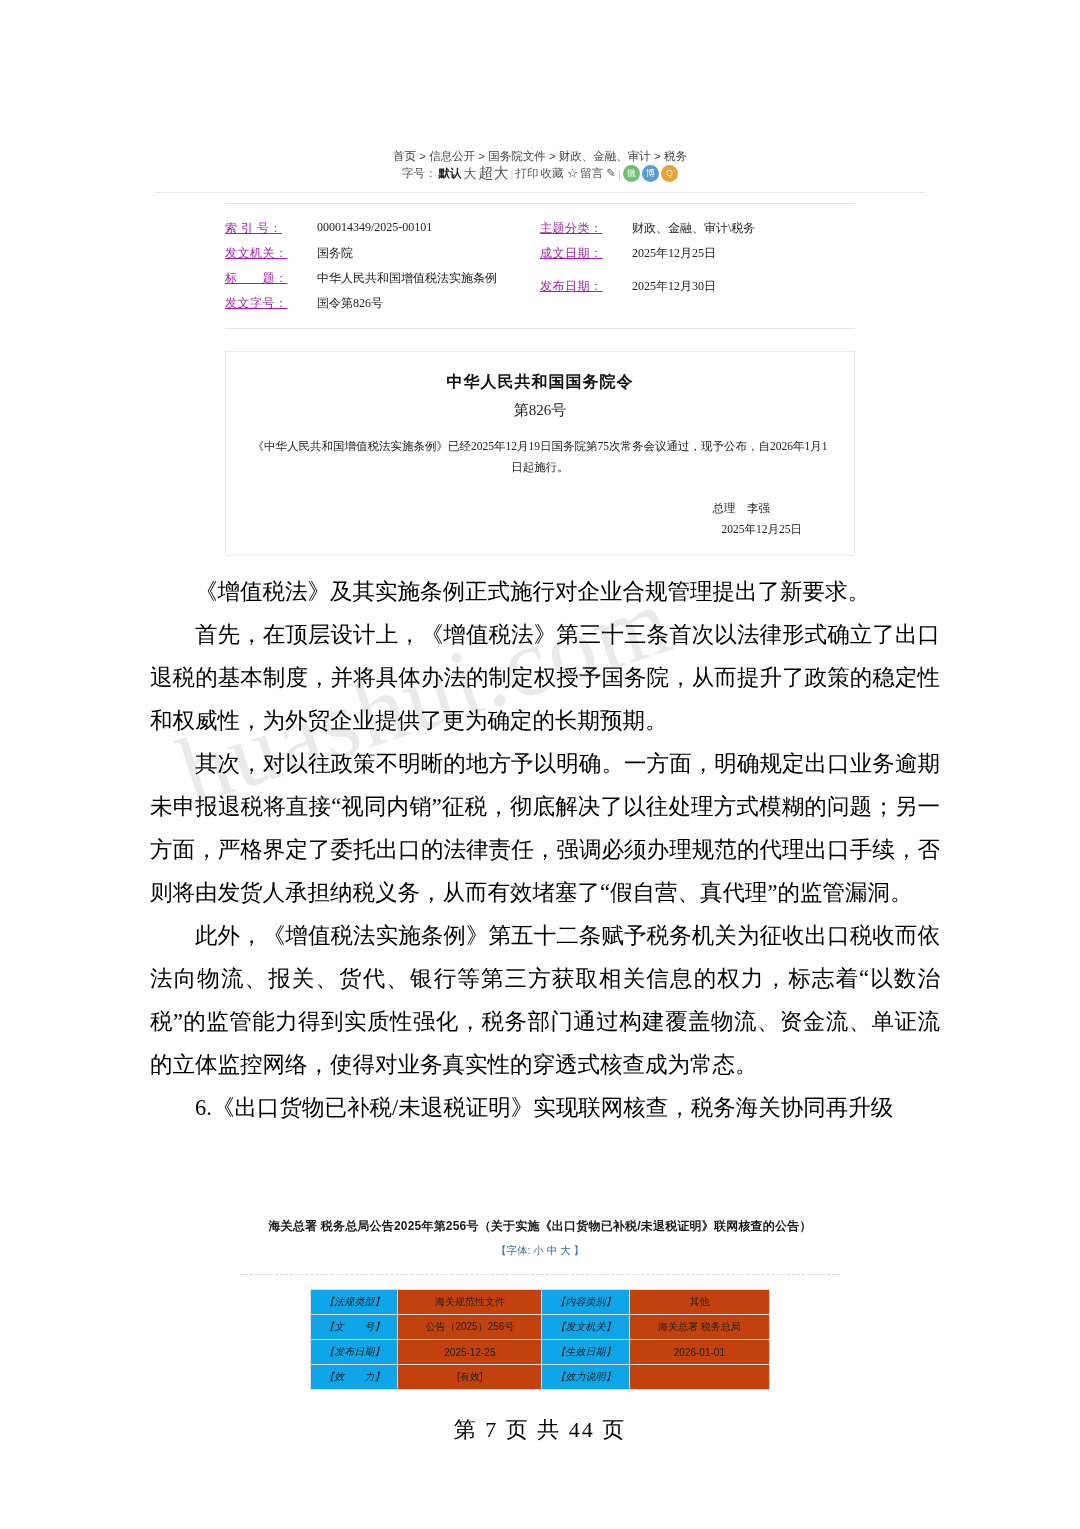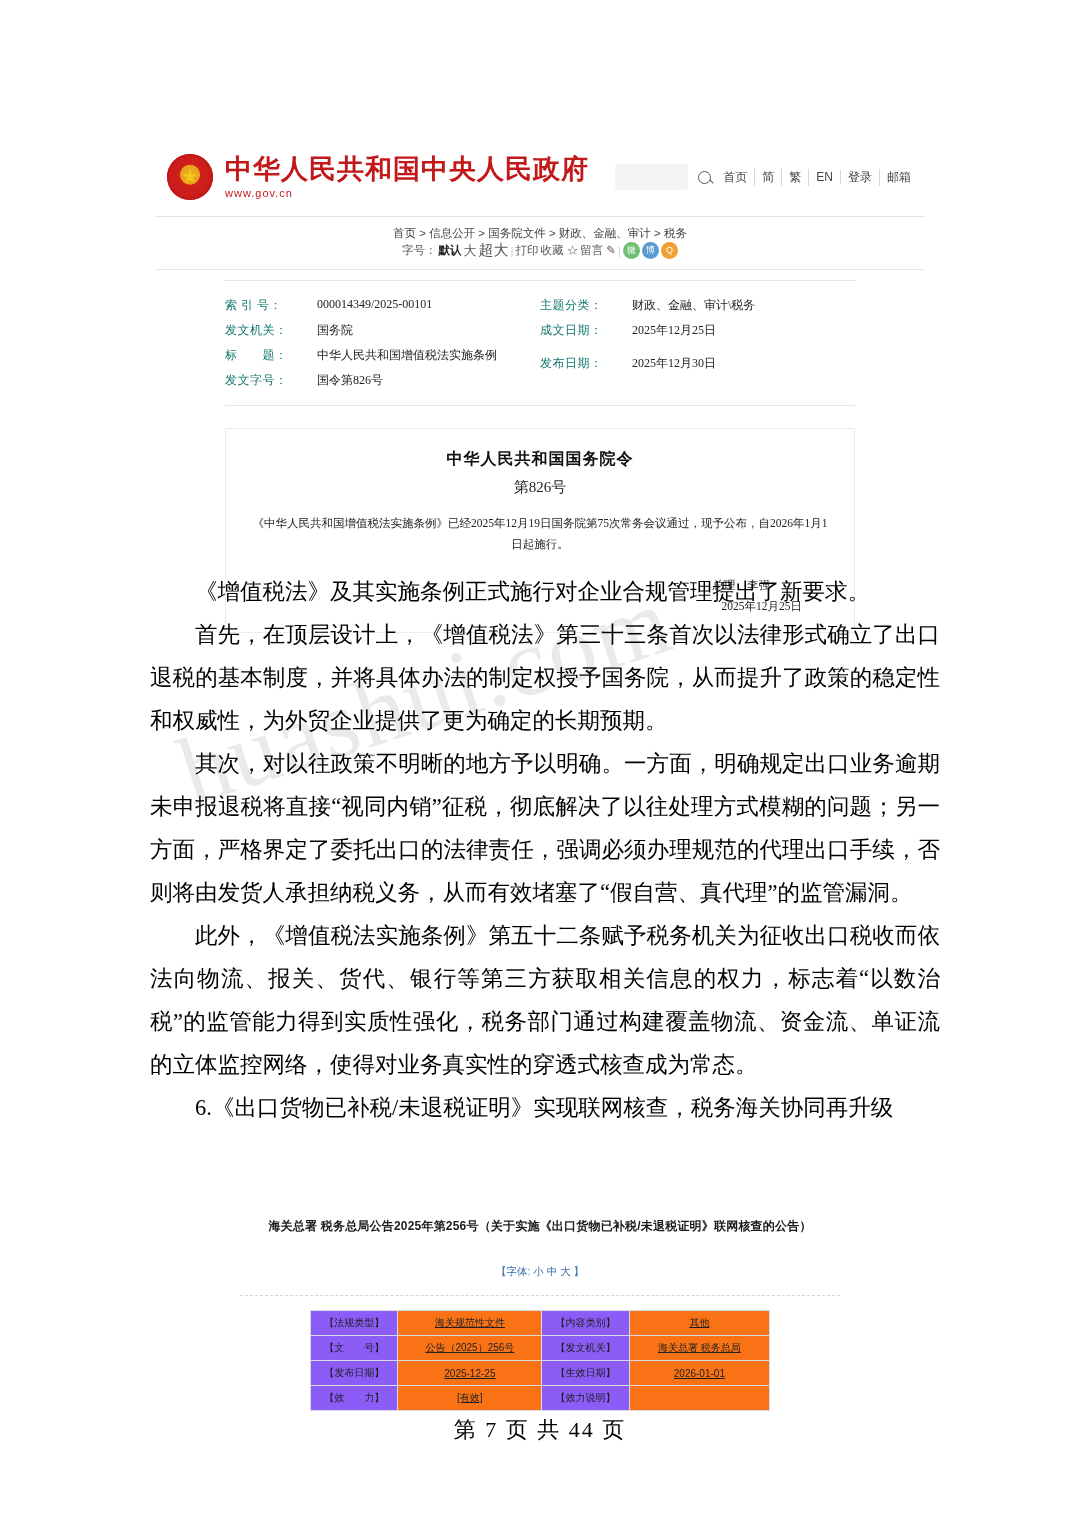--- a/index.html
+++ b/index.html
@@ -150,24 +150,25 @@
     padding: 12px 0 12px 0;
     display: flex;
     font-family: "Liberation Serif", serif;
     font-size: 12px;
     color: #222;
   }
   .meta-col { width: 50%; }
   .meta-row { display: flex; padding: 4px 0; }
   .meta-k {
     width: 92px;
-    color: #0f766e;
+    color: #a21caf;
     text-align: justify;
     flex: 0 0 auto;
     letter-spacing: 0.5px;
+    text-decoration: underline;
   }
   .meta-v { flex: 1 1 auto; }
 
   .decree {
     margin: 22px 70px 0 70px;
     border: 1px solid #ececec;
     border-radius: 2px;
     padding: 20px 24px 18px 24px;
     text-align: center;
     font-family: "Liberation Serif", serif;
@@ -237,50 +238,50 @@
     text-align: center;
   }
   .customs-title {
     font-size: 12px;
     font-weight: bold;
     color: #1a1a1a;
     letter-spacing: 0.2px;
     margin-top: 48px;
   }
   .customs-fontsize {
-    margin-top: 30px;
+    margin-top: 9px;
     font-size: 10.5px;
     color: #3d6fa8;
   }
   .customs-rule {
     margin: 16px 10px 0 10px;
     border-top: 1px dashed #cfd8e0;
   }
   .customs-table {
     margin: 14px auto 0 auto;
     width: 460px;
     border-collapse: collapse;
     font-size: 10px;
     color: #222;
   }
   .customs-table td {
     border: 1px solid #d9dde2;
     padding: 5px 7px;
     height: 14px;
   }
   .customs-table td.k {
-    background: #8b5cf6;
+    background: #0ea5e9;
     width: 76px;
     white-space: nowrap;
     color: #1f1f1f;
+    font-style: italic;
   }
   .customs-table td.v {
-    background: #f97316;
+    background: #c2410c;
     width: 154px;
-    text-decoration: underline;
   }
 
   
   .footer {
     position: absolute;
     left: 0; right: 0;
     top: 1415px;
     text-align: center;
     font-family: "Liberation Serif", serif;
     font-size: 22px;
@@ -288,37 +289,20 @@
     letter-spacing: 2px;
   }
 </style>
 </head>
 <body>
 
 <div class="page">
 
   <div class="govshot">
 
-    <div class="gov-header">
-      <div class="emblem"></div>
-      <div class="gov-title-wrap">
-        <div class="gov-title">中华人民共和国中央人民政府</div>
-        <div class="gov-sub">www.gov.cn</div>
-      </div>
-      <div class="gov-searchbar"></div>
-      <div class="gov-links">
-        <span class="mag"></span>
-        <a href="#">首页</a>
-        <a href="#">简</a>
-        <a href="#">繁</a>
-        <a href="#">EN</a>
-        <a href="#">登录</a>
-        <a href="#">邮箱</a>
-      </div>
-    </div>
 
     <div class="gov-crumbbar">
       <div class="crumb">首页 &gt; 信息公开 &gt; 国务院文件 &gt; 财政、金融、审计 &gt; 税务</div>
       <div class="tools">
         <span>字号：</span>
         <b>默认</b>
         <span class="big">大</span>
         <span class="bigger">超大</span>
         <span class="sep">|</span>
         <span>打印</span>

